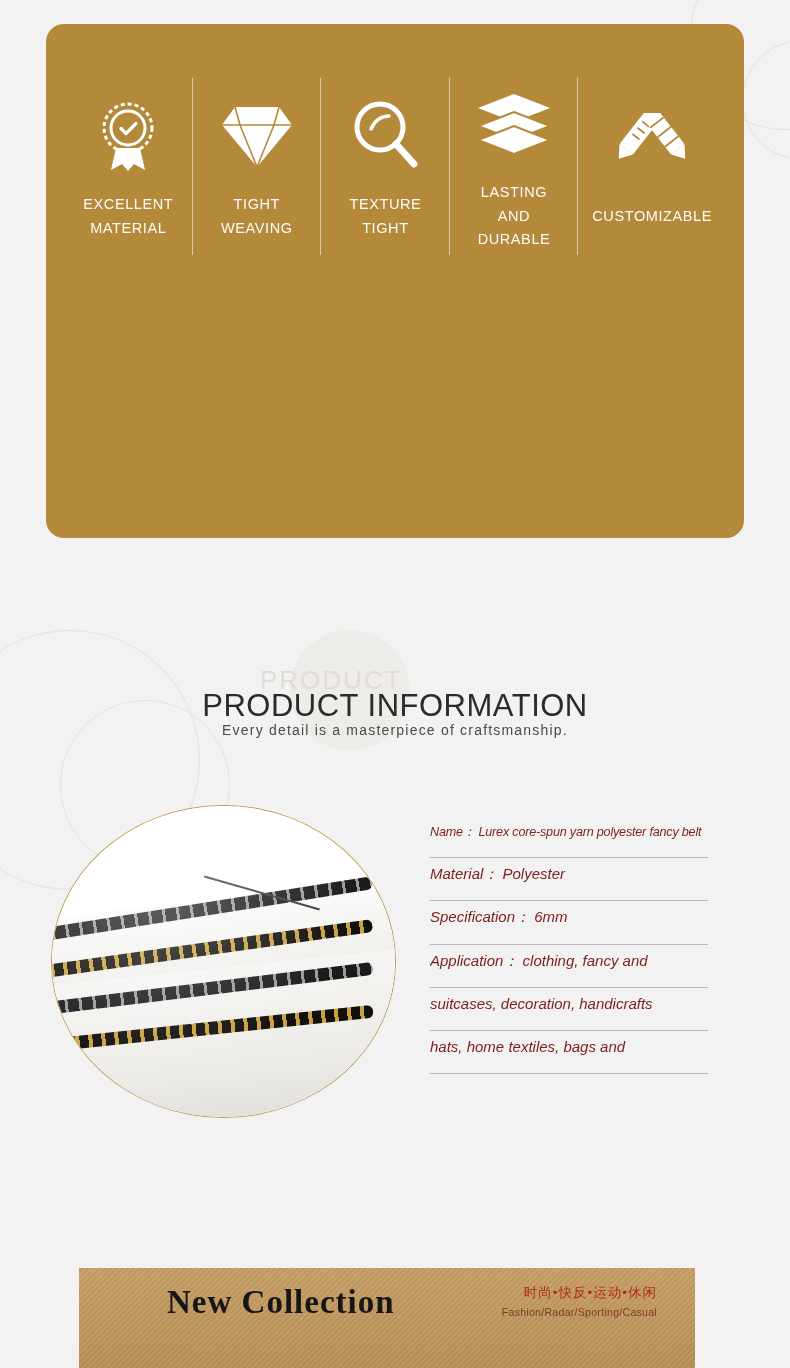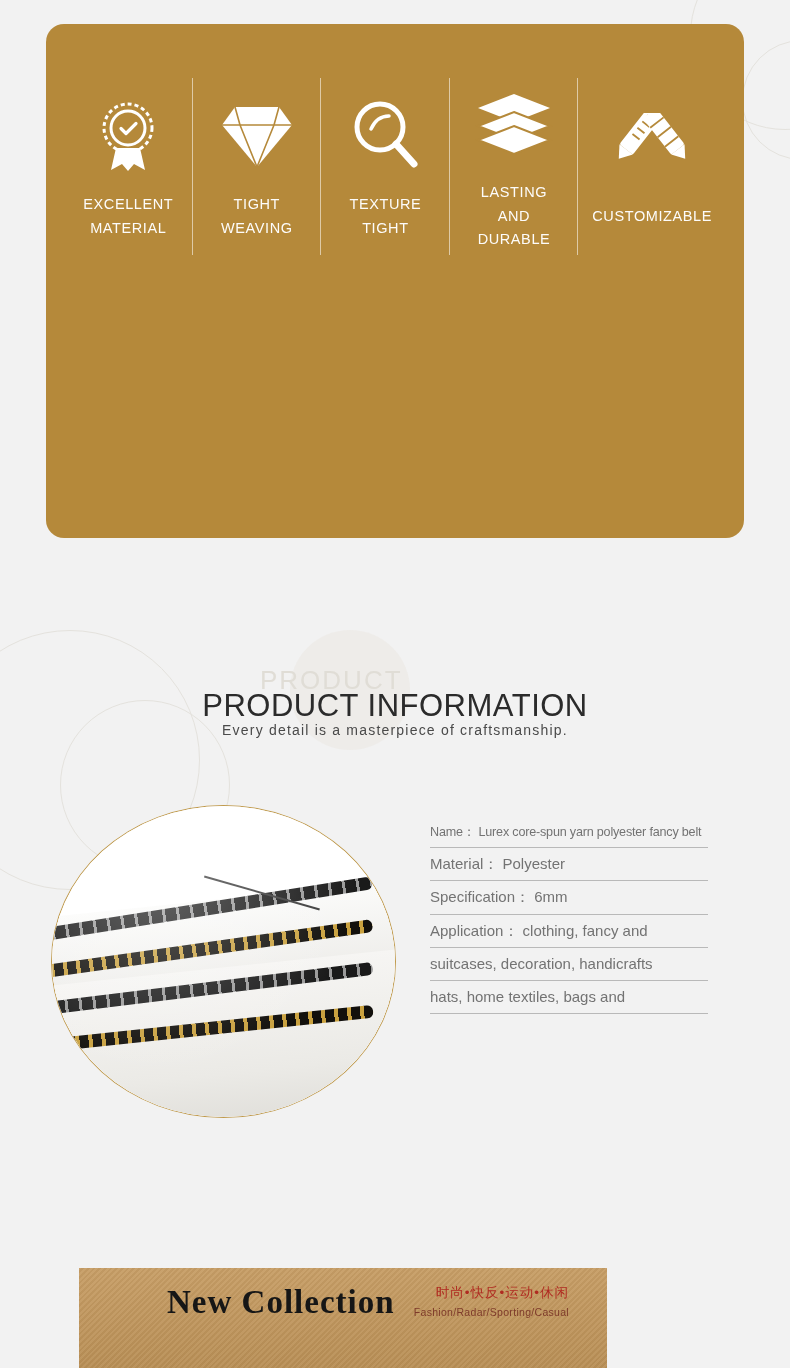--- a/index.html
+++ b/index.html
@@ -191,35 +191,36 @@
 
   
   .spec-list {
     position: absolute;
     left: 430px;
     top: 818px;
     width: 278px;
   }
   .spec-row {
     border-bottom: 1px solid #b9b9b9;
-    padding: 6px 0 6px 0;
+    padding: 6px 0 16px 0;
     font-size: 15px;
-    color: #737373;
+    color: #7f1d1d;
     line-height: 1.35;
     white-space: nowrap;
     overflow: hidden;
+    font-style: italic;
   }
   .spec-row.small { font-size: 12.6px; letter-spacing: -.2px; }
 
   
   .banner {
     position: absolute;
     left: 79px;
     top: 1268px;
-    width: 528px;
+    width: 616px;
     height: 100px;
     background: linear-gradient(180deg,#c79e66 0%, #b98f56 100%);
     overflow: hidden;
   }
   .banner:before {
     content: "";
     position: absolute;
     inset: 0;
     background:
       repeating-linear-gradient(135deg, rgba(255,255,255,.05) 0 2px, rgba(0,0,0,.03) 2px 4px);

